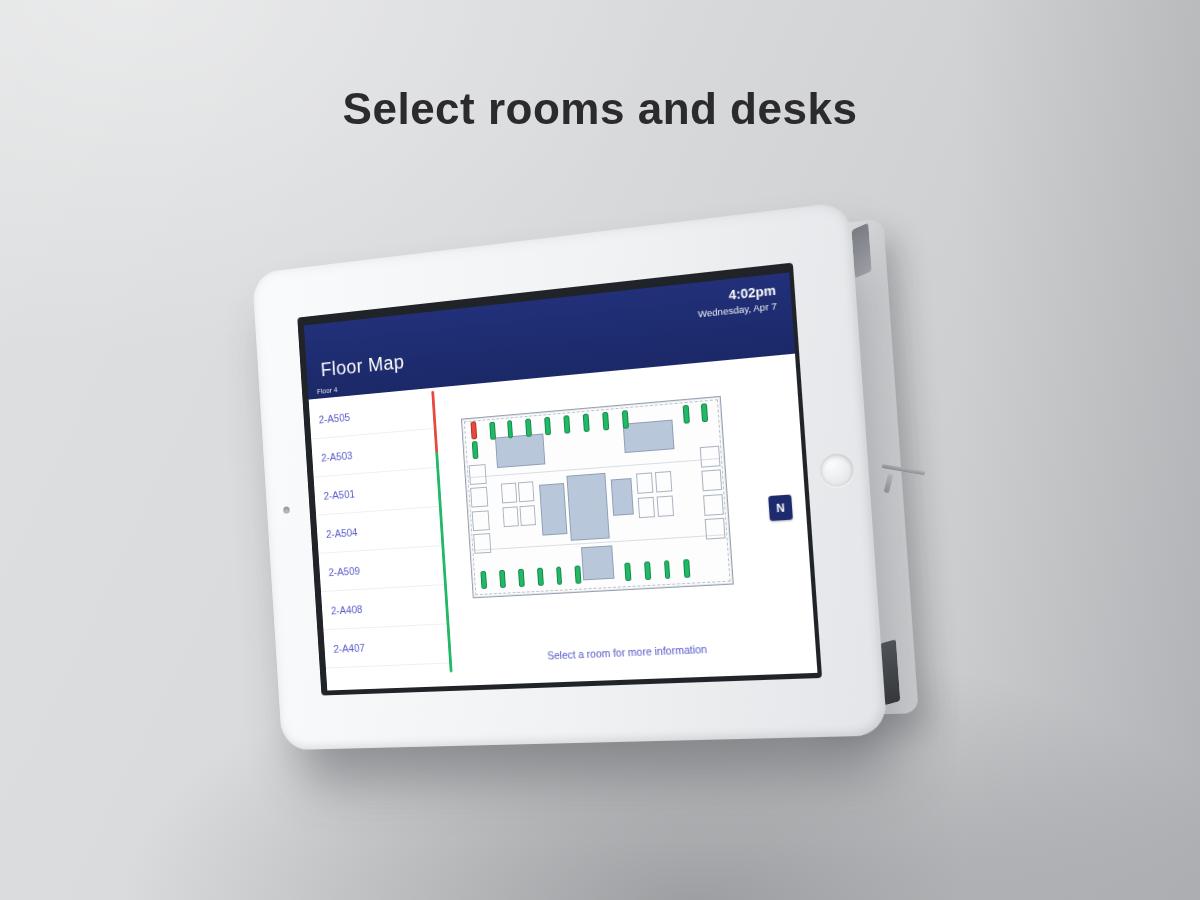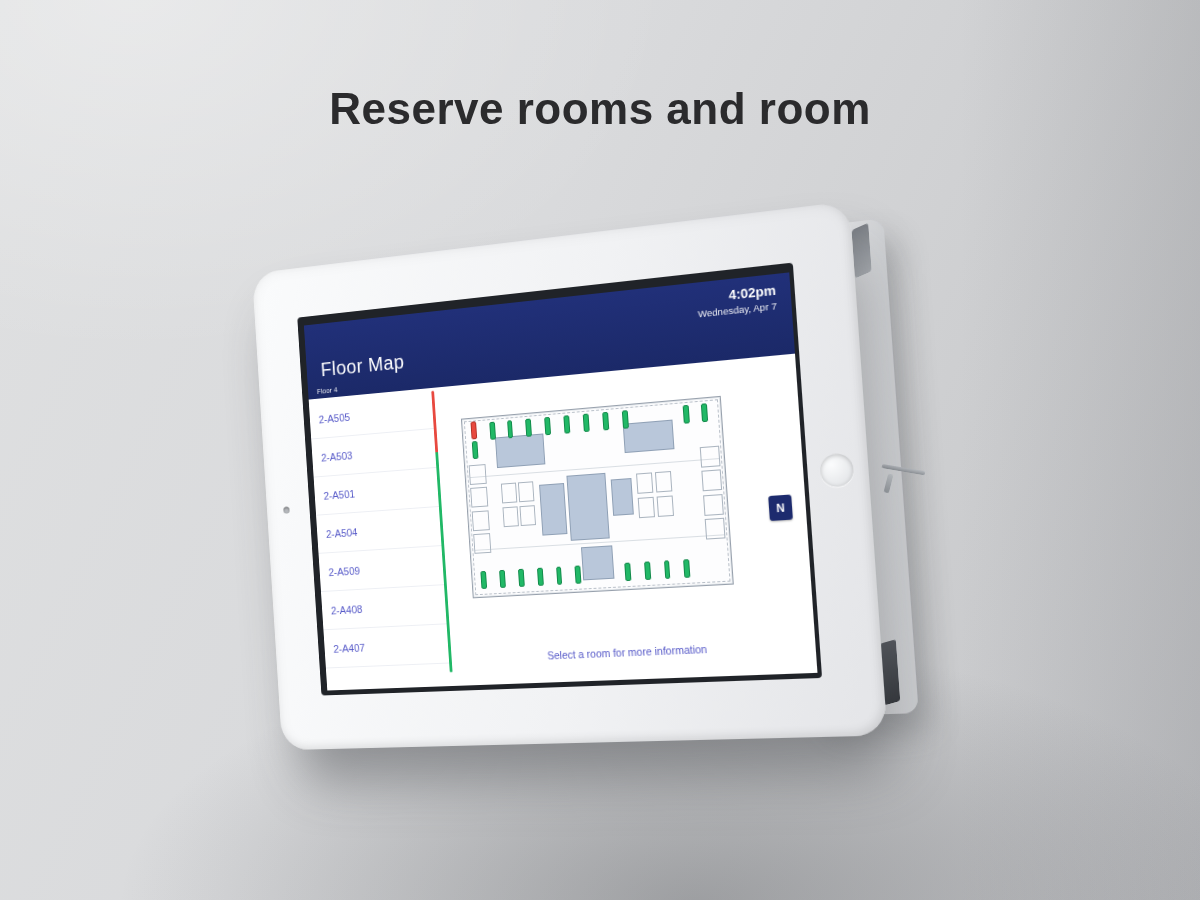--- a/index.html
+++ b/index.html
@@ -86,21 +86,21 @@
   .map-hint { position:absolute; left:0; width:100%; bottom:7%; text-align:center;
     font-size:10.5px; color:#5558c8; }
 </style>
 </head>
 <body>
 
 <div class="wall-highlight"></div>
 <div class="wall-shade-right"></div>
 <div class="wall-shade-bottom"></div>
 
-<h1 class="headline">Reserve rooms and room</h1>
+<h1 class="headline">Select rooms and desks</h1>
 
 <div class="tablet-wrap">
   <div class="mount-plate"></div>
   <div class="mount-wedge-top"></div>
   <div class="mount-wedge-bottom"></div>
   <div class="mount-key-long"></div>
   <div class="mount-key-short"></div>
 
   <div class="tablet">
     <div class="camera-dot"></div>

